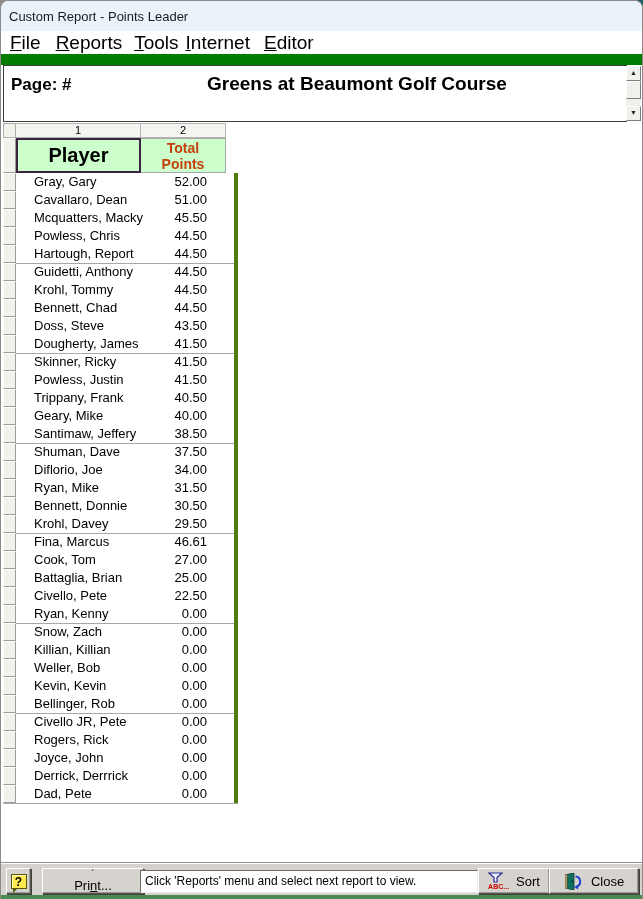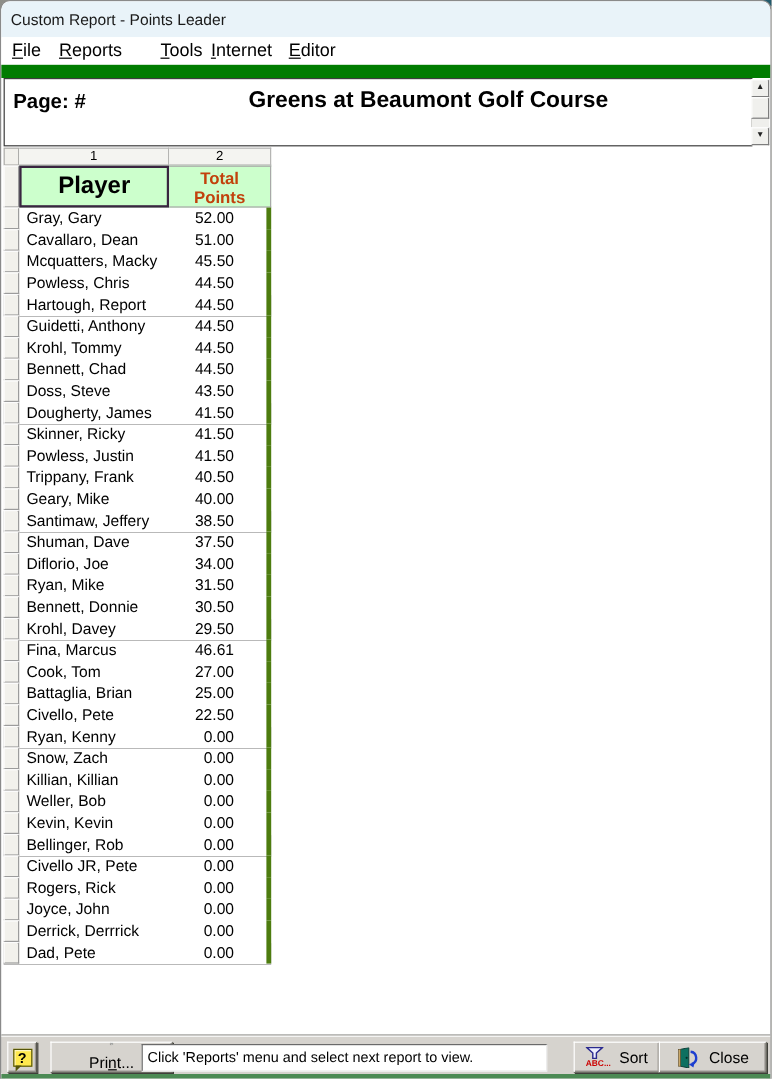--- a/index.html
+++ b/index.html
@@ -14,23 +14,23 @@
     position:absolute;inset:0;background:#ffffff;
     border:1px solid #8a8a8a;border-bottom:none;
     border-radius:8px 8px 0 0;overflow:hidden;box-sizing:border-box;
   }
   
   .titlebar{height:30px;background:#e9f3f9;display:flex;align-items:center;padding-left:8px;
     border-radius:8px 8px 0 0;}
   .titlebar .title{font-size:13px;color:#1a1a1a;}
   
   .menubar{height:23px;background:#ffffff;display:flex;align-items:center;padding-left:9px;}
-  .menu-item{font-size:15px;color:#000;cursor:default;}
+  .menu-item{font-size:19px;color:#000;cursor:default;}
   .menu-item:nth-child(1){margin-right:15px;}
-  .menu-item:nth-child(2){margin-right:32px;}
+  .menu-item:nth-child(2){margin-right:12px;}
   .menu-item:nth-child(3){margin-right:7px;}
   .menu-item:nth-child(4){margin-right:14px;}
   .green-bar{height:11px;background:#007c00;}
   
   .report-header{position:absolute;left:2px;top:64px;width:624px;height:57px;background:#fff;
     border:1px solid #3c3c3c;box-sizing:border-box;}
   .page-label{position:absolute;left:7px;top:9px;font-size:17px;font-weight:bold;color:#000;}
   .course-title{position:absolute;left:203px;top:7px;font-size:19px;font-weight:bold;color:#000;white-space:nowrap;}
   
   .hdr-scrollbar{position:absolute;right:1px;top:65px;width:15px;height:55px;background:#efefec;}
@@ -49,35 +49,35 @@
   .rowhdr{width:13px;background:#f2f1ec;border:1px solid;border-color:#fcfcfc #9c9c9c #9c9c9c #fcfcfc;box-sizing:border-box;}
   .hdr-side{height:35px;}
   .player-h{width:125px;height:35px;background:#ccffcc;border:2px solid #392540;box-sizing:border-box;
     font-weight:bold;font-size:20px;text-align:center;line-height:30px;color:#000;}
   .points-h{width:85px;height:35px;background:#ccffcc;border:1px solid #a8a8a8;border-left:none;box-sizing:border-box;
     font-weight:bold;font-size:14px;line-height:16px;text-align:center;white-space:pre-line;padding-top:1px;color:#c2410c;}
   .row{display:flex;height:18px;}
   .row.sep{box-shadow:0 1px 0 #a8a8a8;}
   .row .rowhdr{height:18px;}
   .cell{font-size:13px;color:#000;box-sizing:border-box;}
-  .cell.name{width:125px;padding:1px 0 0 6px;white-space:nowrap;overflow:hidden;}
+  .cell.name{width:125px;padding:1px 0 0 6px;white-space:nowrap;overflow:hidden;margin-left:12px;}
   .cell.pts{width:85px;padding:1px 27px 0 0;text-align:right;border-right:4px solid #4d7c0f;}
   
   .toolbar{position:absolute;left:0;right:0;bottom:4px;height:31px;background:#d6d3ce;
     border-top:1px solid #fcfcfc;box-shadow:0 -1px 0 #8f8f8c;}
   .bottom-strip{position:absolute;left:0;right:0;bottom:0;height:4px;background:#4c8a54;}
   .btn{position:absolute;top:4px;height:26px;background:#d6d3ce;border:1px solid;
     border-color:#ffffff #58584f #58584f #ffffff;box-shadow:inset -1px -1px 0 #9a9792, 1px 1px 0 #3f3f3a;
     box-sizing:border-box;display:flex;align-items:center;justify-content:center;gap:7px;
     font-size:13px;color:#000;cursor:default;}
   .btn-help{left:5px;width:25px;}
   .btn-print{left:41px;width:102px;flex-direction:column;}
   .btn-sort{left:477px;width:72px;}
   .btn-close{left:548px;width:90px;}
-  .status{position:absolute;left:117px;top:6px;width:338px;height:23px;background:#ffffff;
+  .status{position:absolute;left:139px;top:6px;width:338px;height:23px;background:#ffffff;
     border:1px solid;border-color:#6a6a6a #ececec #ececec #6a6a6a;box-sizing:border-box;
     font-size:12px;color:#000;padding:3px 0 0 4px;white-space:nowrap;overflow:hidden;}
   .help-icon{position:relative;width:16px;height:15px;background:#ffe94e;border:1px solid #55550a;
     color:#000;font-weight:bold;font-size:12px;line-height:14px;text-align:center;box-sizing:border-box;
     box-shadow:inset 1px 1px 0 #fff7bd;}
   .help-icon::after{content:'';position:absolute;left:1px;bottom:-5px;width:0;height:0;
     border-left:5px solid #55550a;border-bottom:5px solid transparent;}
   .sort-icon{display:flex;flex-direction:column;align-items:flex-start;line-height:0;}
   .abc-label{font-size:7px;font-weight:bold;color:#cc0000;letter-spacing:0px;line-height:7px;}
   .underline u{text-decoration:underline;}

